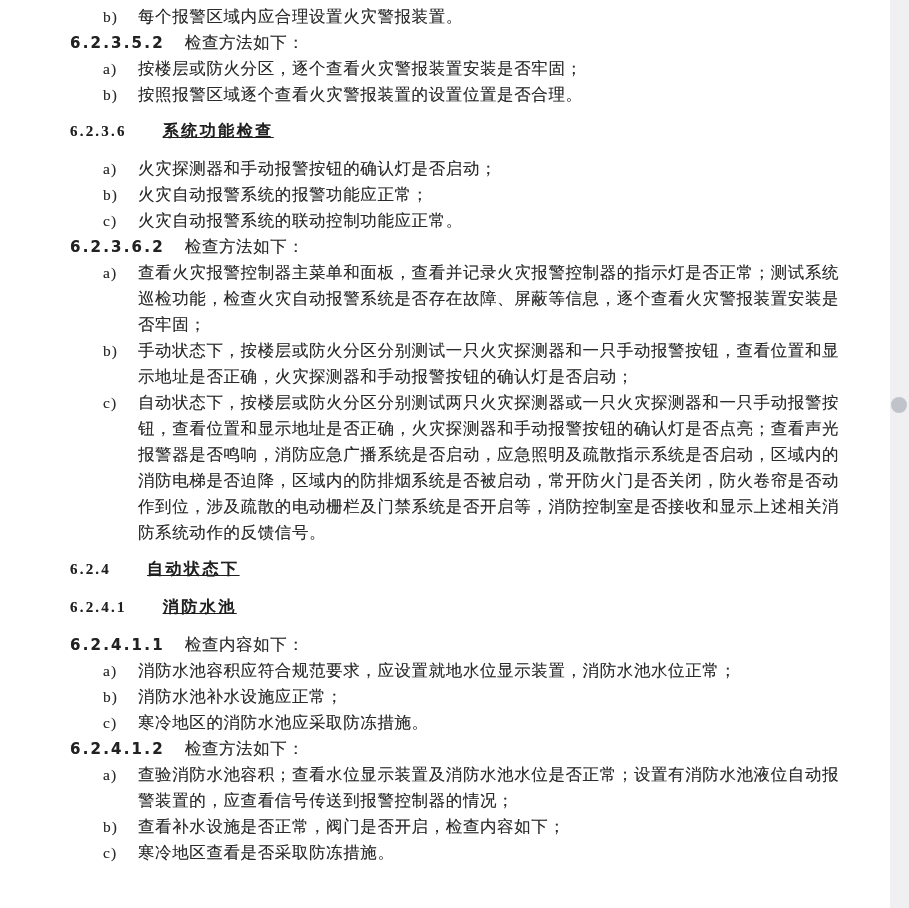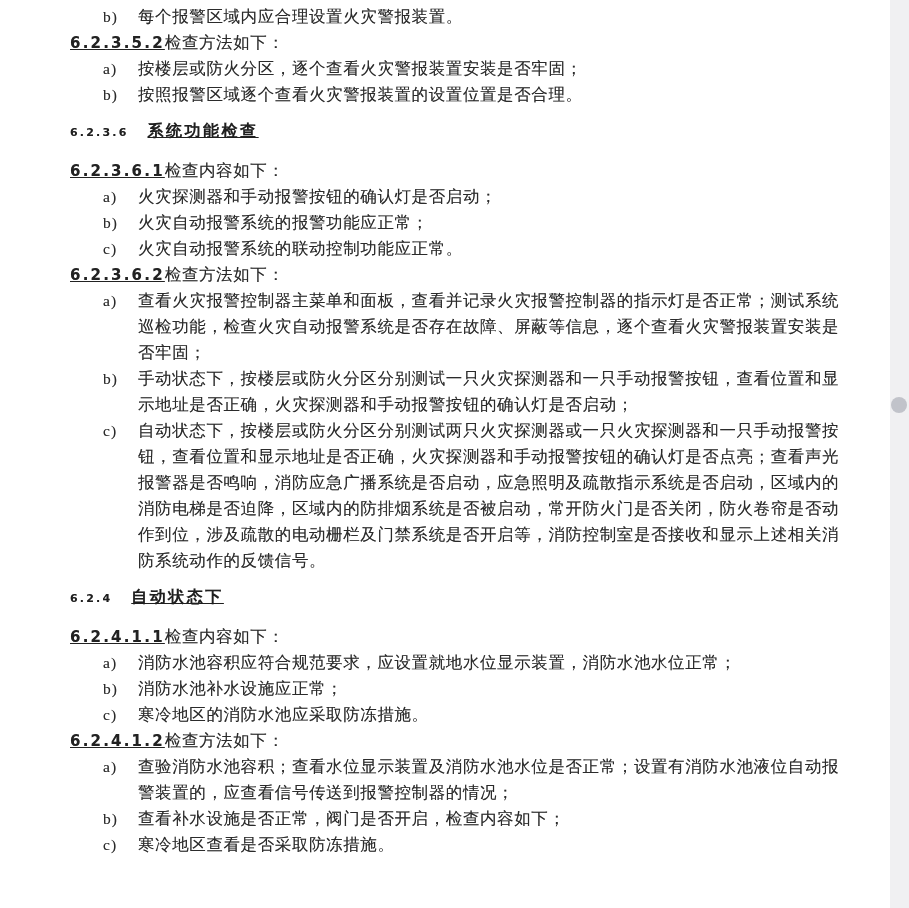--- a/index.html
+++ b/index.html
@@ -21,37 +21,38 @@
     text-shadow:0 0 0.5px rgba(45,45,45,0.45);
   }
   
   .clause{margin:0;}
   .clause .num{
     font-family:"DejaVu Sans","Liberation Sans",sans-serif;
     font-weight:bold;
     font-size:15px;
     letter-spacing:2.2px;
     color:#222;
+    margin-right:20px;
     white-space:nowrap;
-    text-decoration:underline;
   }
   
   .heading{
     margin:10px 0 12px 0;
     font-family:"DejaVu Sans","Liberation Sans",sans-serif;
     font-weight:bold;
     font-size:16px;
     color:#1f1f1f;
     letter-spacing:1px;
   }
   .heading .num{
-    font-size:11px;
+    font-size:15px;
     letter-spacing:2.2px;
-    margin-right:19px;
+    margin-right:36px;
     white-space:nowrap;
+    font-family:Liberation Serif, serif;
   }
   .heading .title{letter-spacing:2.5px;text-decoration:underline;}
   
   .item{
     display:flex;
     margin:0;
     padding-left:33px;
   }
   .item .marker{
     flex:0 0 35px;
@@ -90,21 +91,20 @@
       <div class="clause"><span class="num">6.2.3.5.2</span><span class="text">检查方法如下：</span></div>
       <div class="item">
         <span class="marker">a)</span>
         <span class="text">按楼层或防火分区，逐个查看火灾警报装置安装是否牢固；</span>
       </div>
       <div class="item">
         <span class="marker">b)</span>
         <span class="text">按照报警区域逐个查看火灾警报装置的设置位置是否合理。</span>
       </div>
       <div class="heading"><span class="num">6.2.3.6</span><span class="title">系统功能检查</span></div>
-      <div class="clause"><span class="num">6.2.3.6.1</span><span class="text">检查内容如下：</span></div>
       <div class="item">
         <span class="marker">a)</span>
         <span class="text">火灾探测器和手动报警按钮的确认灯是否启动；</span>
       </div>
       <div class="item">
         <span class="marker">b)</span>
         <span class="text">火灾自动报警系统的报警功能应正常；</span>
       </div>
       <div class="item">
         <span class="marker">c)</span>
@@ -117,20 +117,21 @@
       </div>
       <div class="item">
         <span class="marker">b)</span>
         <span class="text">手动状态下，按楼层或防火分区分别测试一只火灾探测器和一只手动报警按钮，查看位置和显示地址是否正确，火灾探测器和手动报警按钮的确认灯是否启动；</span>
       </div>
       <div class="item">
         <span class="marker">c)</span>
         <span class="text">自动状态下，按楼层或防火分区分别测试两只火灾探测器或一只火灾探测器和一只手动报警按钮，查看位置和显示地址是否正确，火灾探测器和手动报警按钮的确认灯是否点亮；查看声光报警器是否鸣响，消防应急广播系统是否启动，应急照明及疏散指示系统是否启动，区域内的消防电梯是否迫降，区域内的防排烟系统是否被启动，常开防火门是否关闭，防火卷帘是否动作到位，涉及疏散的电动栅栏及门禁系统是否开启等，消防控制室是否接收和显示上述相关消防系统动作的反馈信号。</span>
       </div>
       <div class="heading"><span class="num">6.2.4</span><span class="title">自动状态下</span></div>
+      <div class="heading"><span class="num">6.2.4.1</span><span class="title">消防水池</span></div>
       <div class="clause"><span class="num">6.2.4.1.1</span><span class="text">检查内容如下：</span></div>
       <div class="item">
         <span class="marker">a)</span>
         <span class="text">消防水池容积应符合规范要求，应设置就地水位显示装置，消防水池水位正常；</span>
       </div>
       <div class="item">
         <span class="marker">b)</span>
         <span class="text">消防水池补水设施应正常；</span>
       </div>
       <div class="item">

